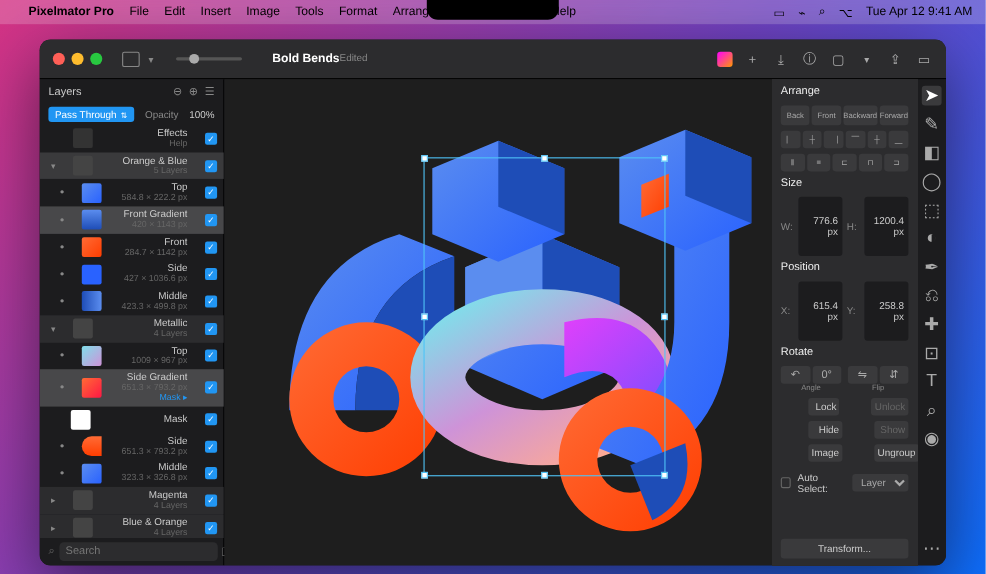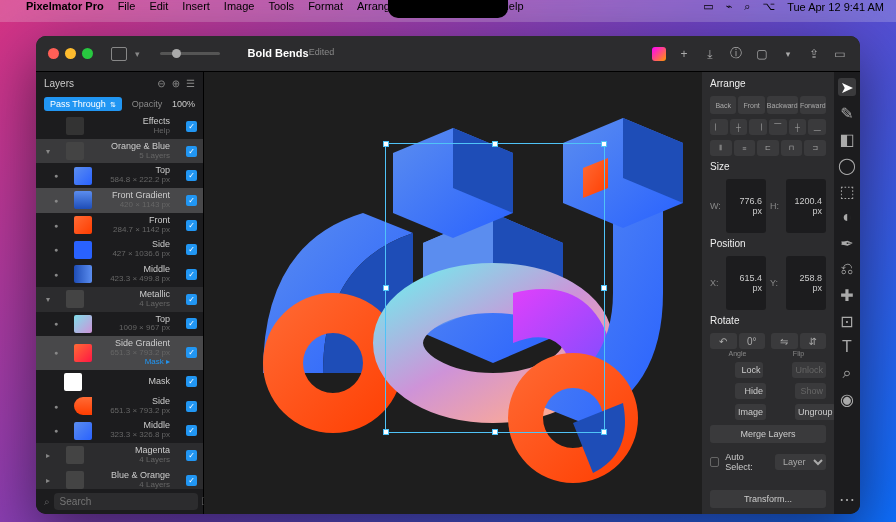--- a/index.html
+++ b/index.html
@@ -1,17 +1,17 @@
 <!DOCTYPE html>
 <html><head>
 <meta charset="utf-8">
 <style>
 * { margin: 0; padding: 0; box-sizing: border-box; font-family: -apple-system, "Helvetica Neue", Arial, sans-serif; }
 body { width: 896px; height: 522px; background: linear-gradient(135deg, #d63384 0%, #6f42c1 50%, #0d6efd 100%); overflow: hidden; position: relative; }
-.menubar { height: 22px; background: rgba(255,255,255,0.2); backdrop-filter: blur(20px); display: flex; align-items: flex-start; padding: 0 12px; font-size: 11px; color: #000; gap: 14px; }
+.menubar { height: 22px; background: rgba(255,255,255,0.2); backdrop-filter: blur(20px); display: flex; align-items: center; padding: 0 12px; font-size: 11px; color: #000; gap: 14px; }
 .menubar .apple { font-size: 13px; }
 .menubar .app-name { font-weight: 600; }
 .menubar .right { margin-left: auto; display: flex; gap: 12px; align-items: center; font-size: 11px; }
 .notch { position: absolute; top: 0; left: 50%; transform: translateX(-50%); width: 120px; height: 18px; background: #000; border-radius: 0 0 10px 10px; z-index: 100; }
 .window { position: absolute; top: 36px; left: 36px; right: 36px; bottom: 8px; background: #1c1c1e; border-radius: 10px; display: flex; flex-direction: column; box-shadow: 0 20px 60px rgba(0,0,0,0.5); overflow: hidden; }
 .titlebar { height: 36px; background: #2c2c2e; display: flex; align-items: center; padding: 0 12px; gap: 8px; border-bottom: 1px solid #000; }
 .traffic { display: flex; gap: 6px; }
 .traffic span { width: 11px; height: 11px; border-radius: 50%; }
 .traffic .r { background: #ff5f57; } .traffic .y { background: #febc2e; } .traffic .g { background: #28c840; }
 .titlebar .zoom-slider { width: 60px; height: 3px; background: #555; border-radius: 2px; position: relative; margin-left: 12px; }
@@ -423,21 +423,20 @@
         <div class="btn disabled">Unlock</div>
       </div>
       <div class="btn-row">
         <div class="btn">Hide</div>
         <div class="btn disabled">Show</div>
       </div>
       <div class="btn-row">
         <div class="btn">Image</div>
         <div class="btn">Ungroup</div>
       </div>
-      <div class="btn-full">Merge Layers</div>
 
       <div class="auto-row">
         <div class="cb"></div>
         <span>Auto Select:</span>
         <select><option>Layer</option></select>
       </div>
 
       <div style="flex:1"></div>
       <div class="btn-full">Transform...</div>
     </div>

